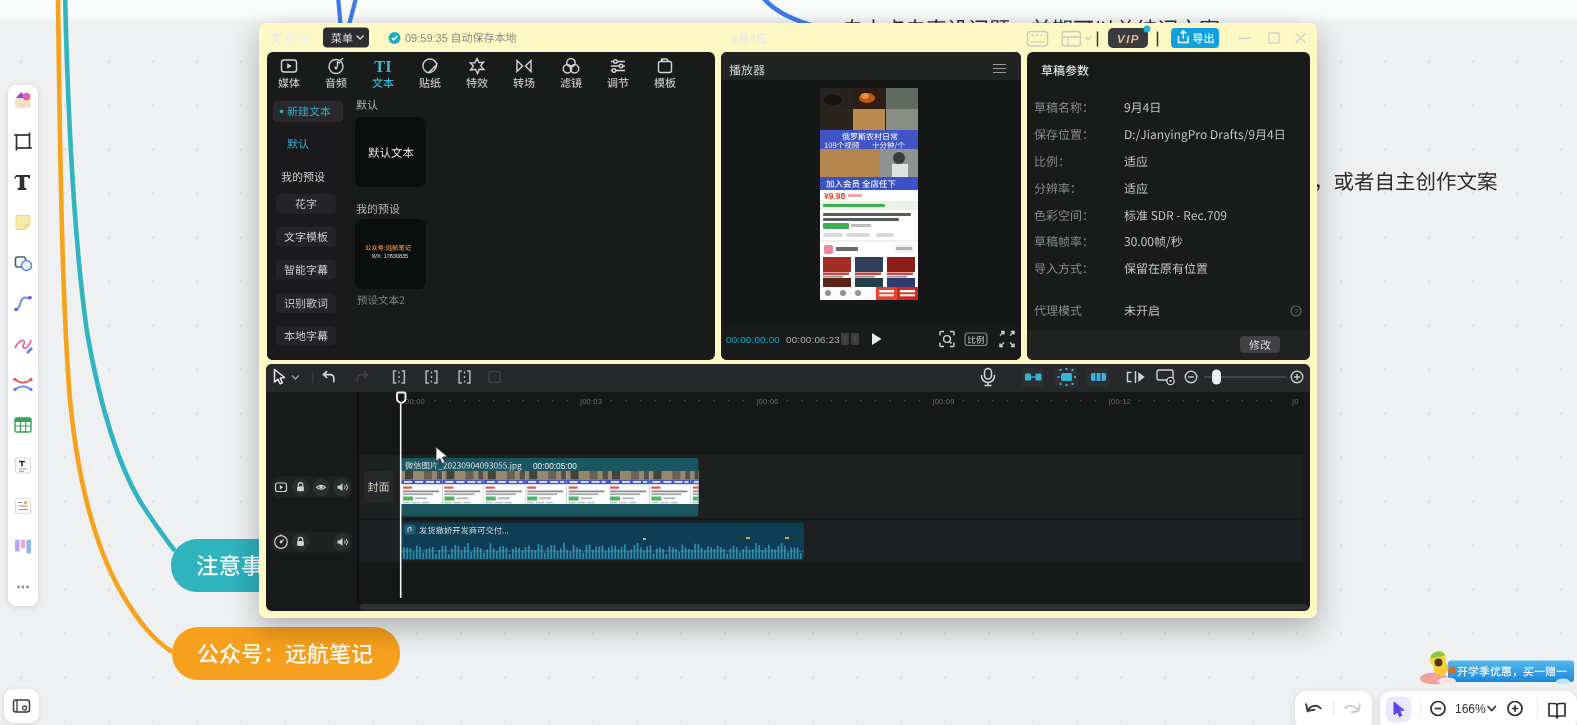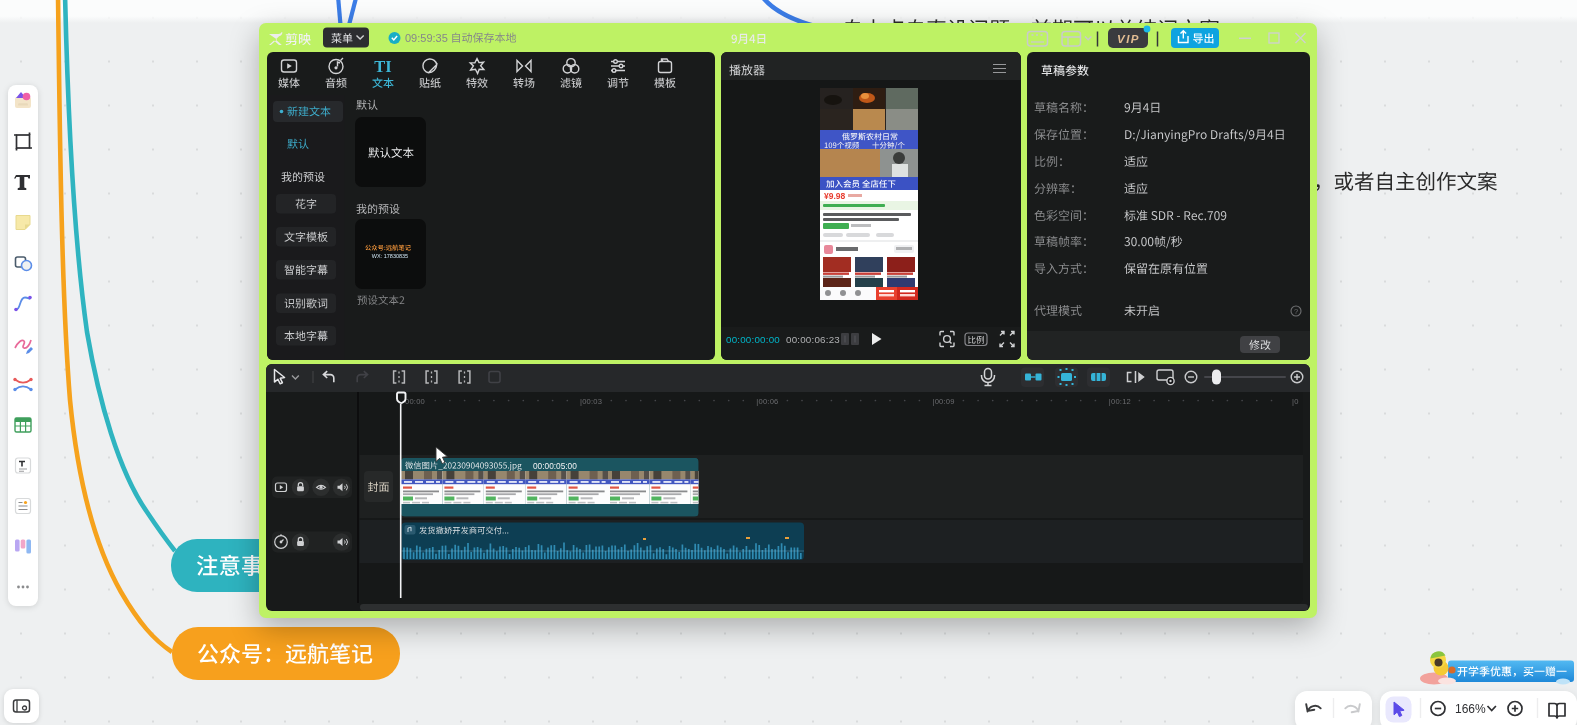--- a/index.html
+++ b/index.html
@@ -8,21 +8,21 @@
  background-image:radial-gradient(circle,#d9dbdc 1.05px,rgba(0,0,0,0) 1.25px);
  background-size:44px 44px;background-position:-1px -4.5px;}
 #topband{position:absolute;left:0;top:0;width:1577px;height:23px;z-index:0;
  background:linear-gradient(#fbfcfc,#fbfcfc 70%,rgba(251,252,252,0));}
 #canvaslayer{position:absolute;left:0;top:0;z-index:1}
 #lefttb{position:absolute;left:8px;top:85px;width:30px;height:521px;z-index:2;
  background:#fff;border-radius:8px;box-shadow:0 1px 6px rgba(0,0,0,.13);}
 #blbtn{position:absolute;left:4px;top:689px;width:35px;height:34px;z-index:2;
  background:#fff;border-radius:9px;box-shadow:0 1px 5px rgba(0,0,0,.13);}
 #win{position:absolute;left:259px;top:23px;width:1058px;height:595px;z-index:3;
- background:#bef264;border-radius:7px;box-shadow:0 10px 30px rgba(0,0,0,.28);}
+ background:#fef9c3;border-radius:7px;box-shadow:0 10px 30px rgba(0,0,0,.28);}
 .panel{position:absolute;background:#191b1b;border-radius:6px}
 #p-left{left:8px;top:29px;width:448px;height:308px;background:#191b1b}
 #p-player{left:462px;top:29px;width:300px;height:308px;background:#151717}
 #p-player .hd{position:absolute;left:0;top:0;width:100%;height:28px;
  background:#212323;border-radius:6px 6px 0 0}
 #p-player .ft{position:absolute;left:0;bottom:0;width:100%;height:33px;
  background:#191b1b;border-radius:0 0 6px 6px}
 #p-params{left:768px;top:29px;width:283px;height:308px}
 #p-params .ft{position:absolute;left:0;bottom:0;width:100%;height:29px;
  background:#212323;border-radius:0 0 6px 6px}

